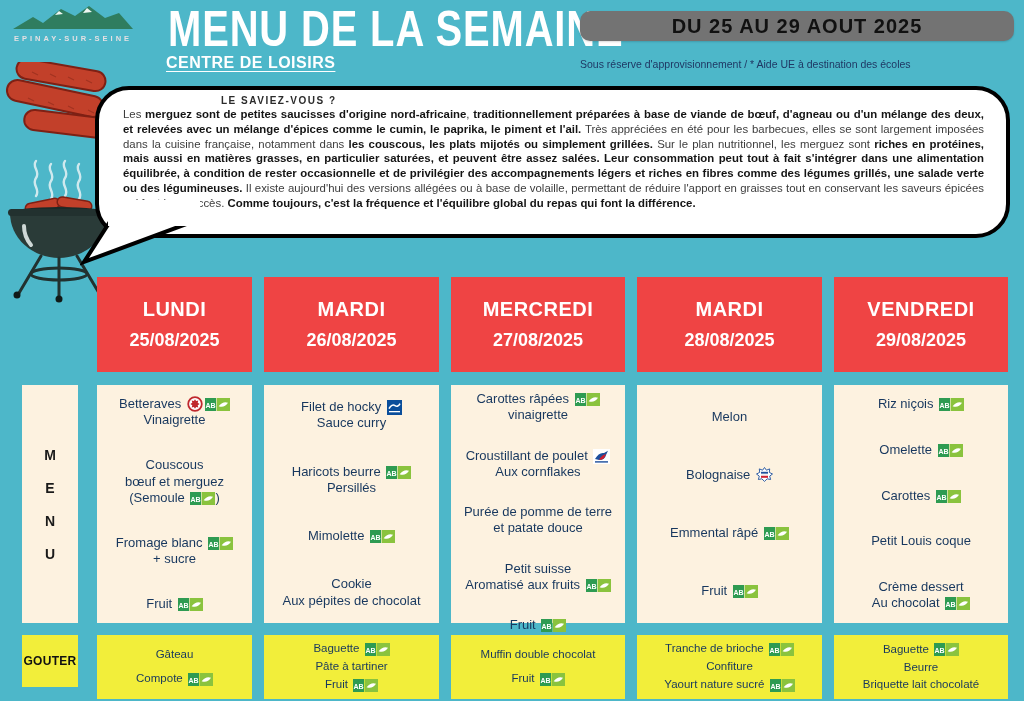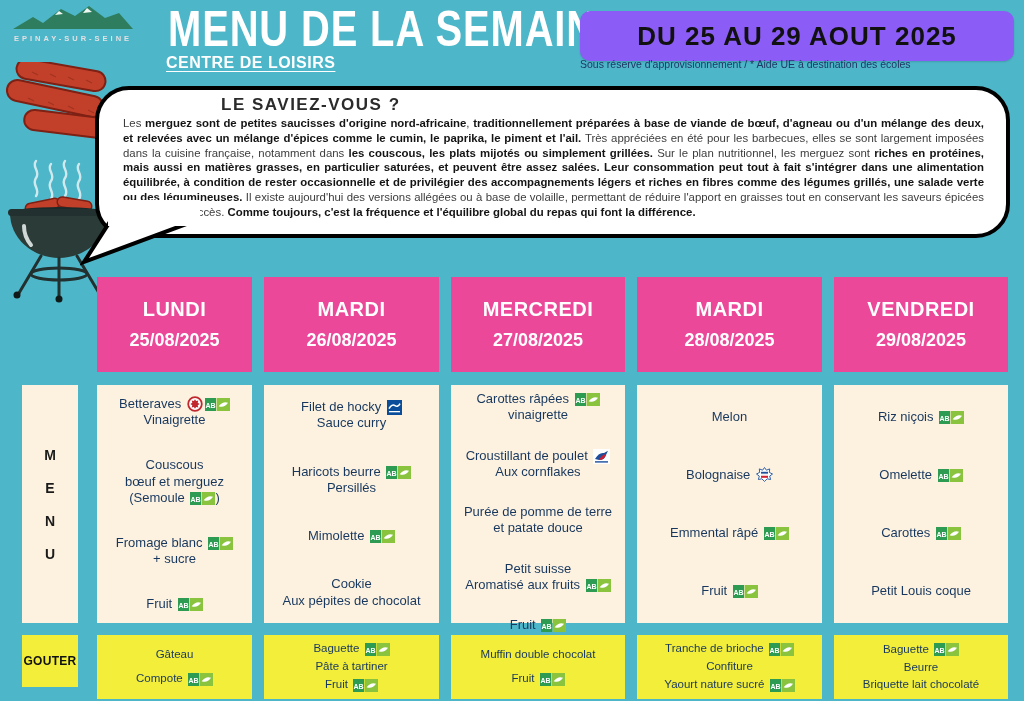--- a/index.html
+++ b/index.html
@@ -4,37 +4,37 @@
 <style>
   html,body{margin:0;padding:0;}
   body{font-family:"Liberation Sans", sans-serif;}
   .page{position:relative;width:1024px;height:705px;background:#4db7c9;overflow:hidden;}
 
   
   .logo{position:absolute;left:6px;top:5px;width:134px;text-align:center;}
   .logo-text{margin-top:1px;font-size:7.5px;font-weight:bold;letter-spacing:3px;color:rgba(255,232,232,.85);white-space:nowrap;}
   .title{position:absolute;left:168px;top:0px;margin:0;color:#fff;font-size:47px;font-weight:bold;letter-spacing:1px;transform:scale(.85,1.05);transform-origin:left top;white-space:nowrap;}
   .subtitle{position:absolute;left:166px;top:54px;color:#fff;font-size:16px;font-weight:bold;letter-spacing:.5px;text-decoration:underline;text-underline-offset:3px;}
-  .date-box{position:absolute;left:580px;top:11px;width:434px;height:50px;background:#8b5cf6;border-radius:10px;display:flex;align-items:center;justify-content:center;font-size:26px;font-weight:bold;color:#111;letter-spacing:1px;box-shadow:0 1px 2px rgba(0,0,0,.15);}
+  .date-box{position:absolute;left:580px;top:11px;width:434px;height:30px;background:#737373;border-radius:10px;display:flex;align-items:center;justify-content:center;font-size:20px;font-weight:bold;color:#111;letter-spacing:1px;box-shadow:0 1px 2px rgba(0,0,0,.15);}
   .note{position:absolute;left:580px;top:58px;width:434px;text-align:left;font-size:10.5px;color:#1f3864;}
 
   
   .bubble{position:absolute;left:95px;top:86px;width:915px;height:152px;background:#fff;border:4px solid #000;border-radius:34px;box-sizing:border-box;overflow:hidden;}
-  .bubble-heading{width:max-content;margin:5px 0 1px 122px;font-size:17px;font-weight:bold;letter-spacing:1.5px;color:#2b2b2b;}
+  .bubble-heading{width:max-content;margin:5px 0 1px 122px;font-size:10px;font-weight:bold;letter-spacing:1.5px;color:#2b2b2b;}
   .bubble-text{margin:0;padding:0 22px 6px 24px;font-size:11.4px;line-height:1.3;text-align:justify;color:#3c3c3c;}
   .bubble-text b{color:#141414;}
   .bubble-tail{position:absolute;left:80px;top:200px;}
 
   
   #day-headers,#menu-row,#gouter-row{position:absolute;left:97px;width:911px;display:grid;grid-template-columns:155px 175px 174px 185px 174px;column-gap:12px;}
   #day-headers{top:277px;}
   #menu-row{top:385px;}
   #gouter-row{top:635px;}
 
-  .day-header{height:95px;background:#ec4899;color:#fff;display:flex;flex-direction:column;align-items:center;justify-content:center;gap:9px;font-weight:bold;text-align:center;}
+  .day-header{height:95px;background:#ef4444;color:#fff;display:flex;flex-direction:column;align-items:center;justify-content:center;gap:9px;font-weight:bold;text-align:center;}
   .day-name{font-size:20px;letter-spacing:.5px;}
   .day-date{font-size:18px;}
 
   .menu-box{height:238px;background:#fdf2e0;color:#17375e;font-size:13px;display:flex;flex-direction:column;justify-content:space-evenly;align-items:stretch;text-align:center;padding:6px 2px;box-sizing:border-box;gap:24px;}
   .menu-item .line{line-height:1.25;}
 
   .gouter-box{height:64px;background:#f2ee3a;color:#17375e;font-size:11.5px;display:flex;flex-direction:column;justify-content:space-evenly;text-align:center;padding:3px 2px;box-sizing:border-box;line-height:1.15;}
 
   .menu-label-box{position:absolute;left:22px;top:385px;width:56px;height:238px;background:#fdf2e0;display:flex;align-items:center;justify-content:center;}
   #menu-letters{display:flex;flex-direction:column;gap:17px;font-weight:bold;font-size:14px;color:#1a1a1a;text-align:center;}
@@ -306,20 +306,29 @@
           <div class="line"><span>Carottes </span><span class="icon"><svg width="25" height="13" viewBox="0 0 25 13">
                 <rect width="11" height="13" fill="#2e9b52"></rect>
                 <text x="5.5" y="9.5" font-size="7" font-weight="bold" fill="#fff" text-anchor="middle" font-family="sans-serif">AB</text>
                 <rect x="11.6" width="13.4" height="13" fill="#8ac33e"></rect>
                 <path d="M13.6,8.2 q4.6,-5.4 9.4,-3.4 q-3.6,5.4 -9.4,3.4" fill="#fff"></path>
               </svg></span></div>
         </div>
         <div class="menu-item">
           <div class="line"><span>Petit Louis coque</span></div>
         </div>
+        <div class="menu-item">
+          <div class="line"><span>Crème dessert</span></div>
+          <div class="line"><span>Au chocolat </span><span class="icon"><svg width="25" height="13" viewBox="0 0 25 13">
+                <rect width="11" height="13" fill="#2e9b52"></rect>
+                <text x="5.5" y="9.5" font-size="7" font-weight="bold" fill="#fff" text-anchor="middle" font-family="sans-serif">AB</text>
+                <rect x="11.6" width="13.4" height="13" fill="#8ac33e"></rect>
+                <path d="M13.6,8.2 q4.6,-5.4 9.4,-3.4 q-3.6,5.4 -9.4,3.4" fill="#fff"></path>
+              </svg></span></div>
+        </div>
       </div>
     </div>
 
   <div class="gouter-label-box">GOUTER</div>
   <div id="gouter-row">
       <div class="gouter-box">
         <div class="line"><span>Gâteau</span></div>
         <div class="line"><span>Compote </span><span class="icon"><svg width="25" height="13" viewBox="0 0 25 13">
               <rect width="11" height="13" fill="#2e9b52"></rect>
               <text x="5.5" y="9.5" font-size="7" font-weight="bold" fill="#fff" text-anchor="middle" font-family="sans-serif">AB</text>

